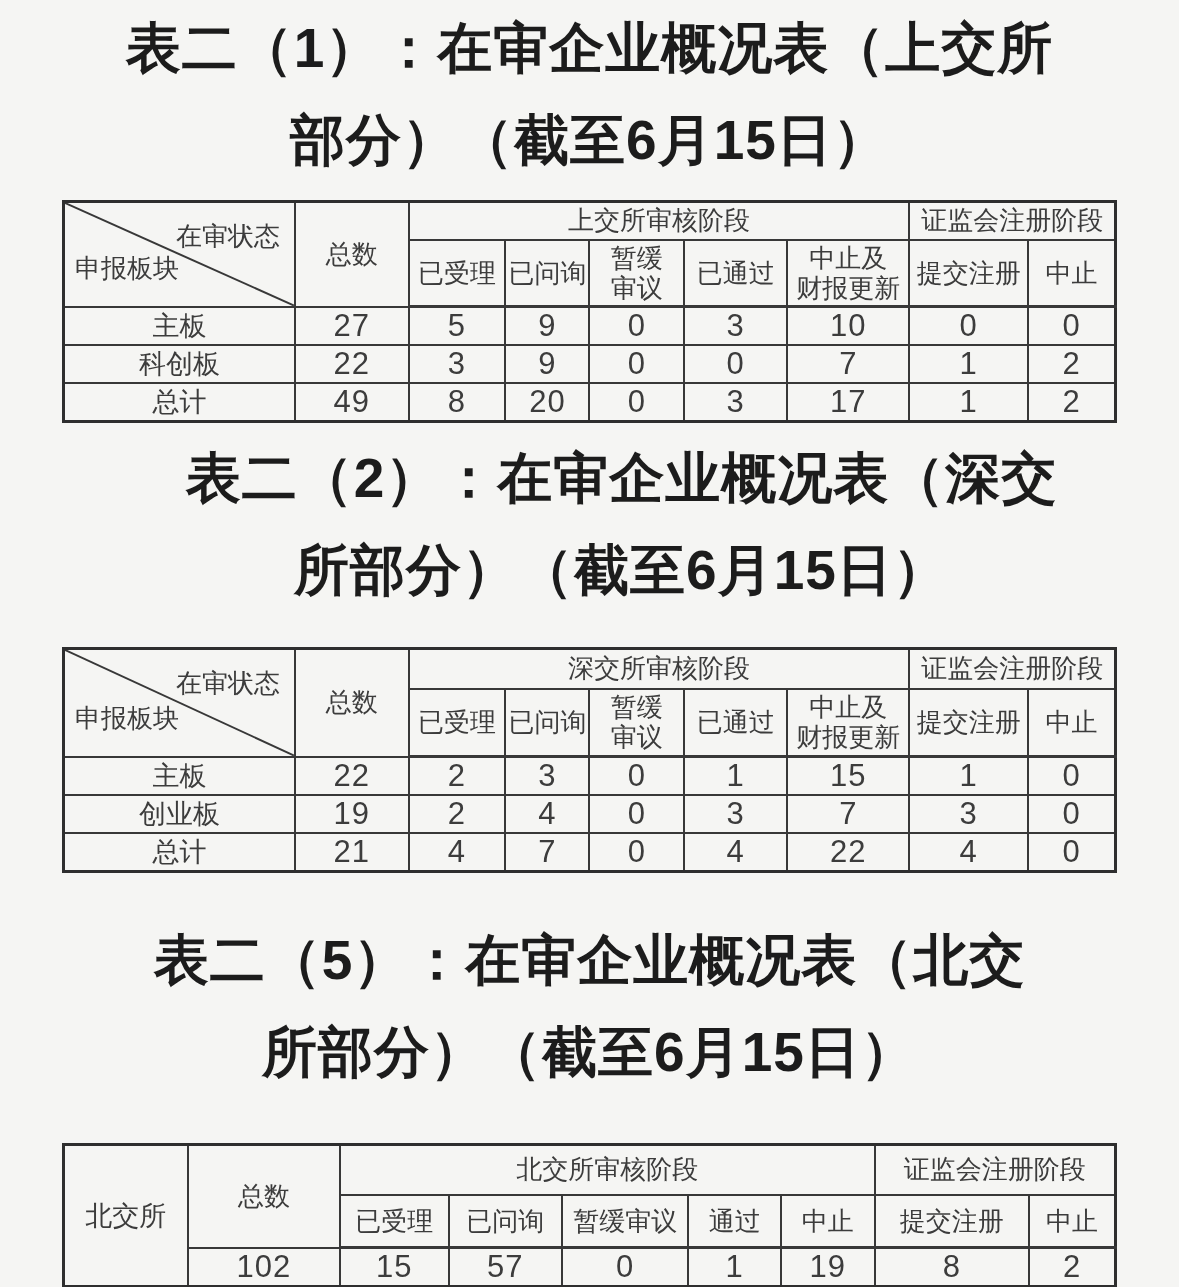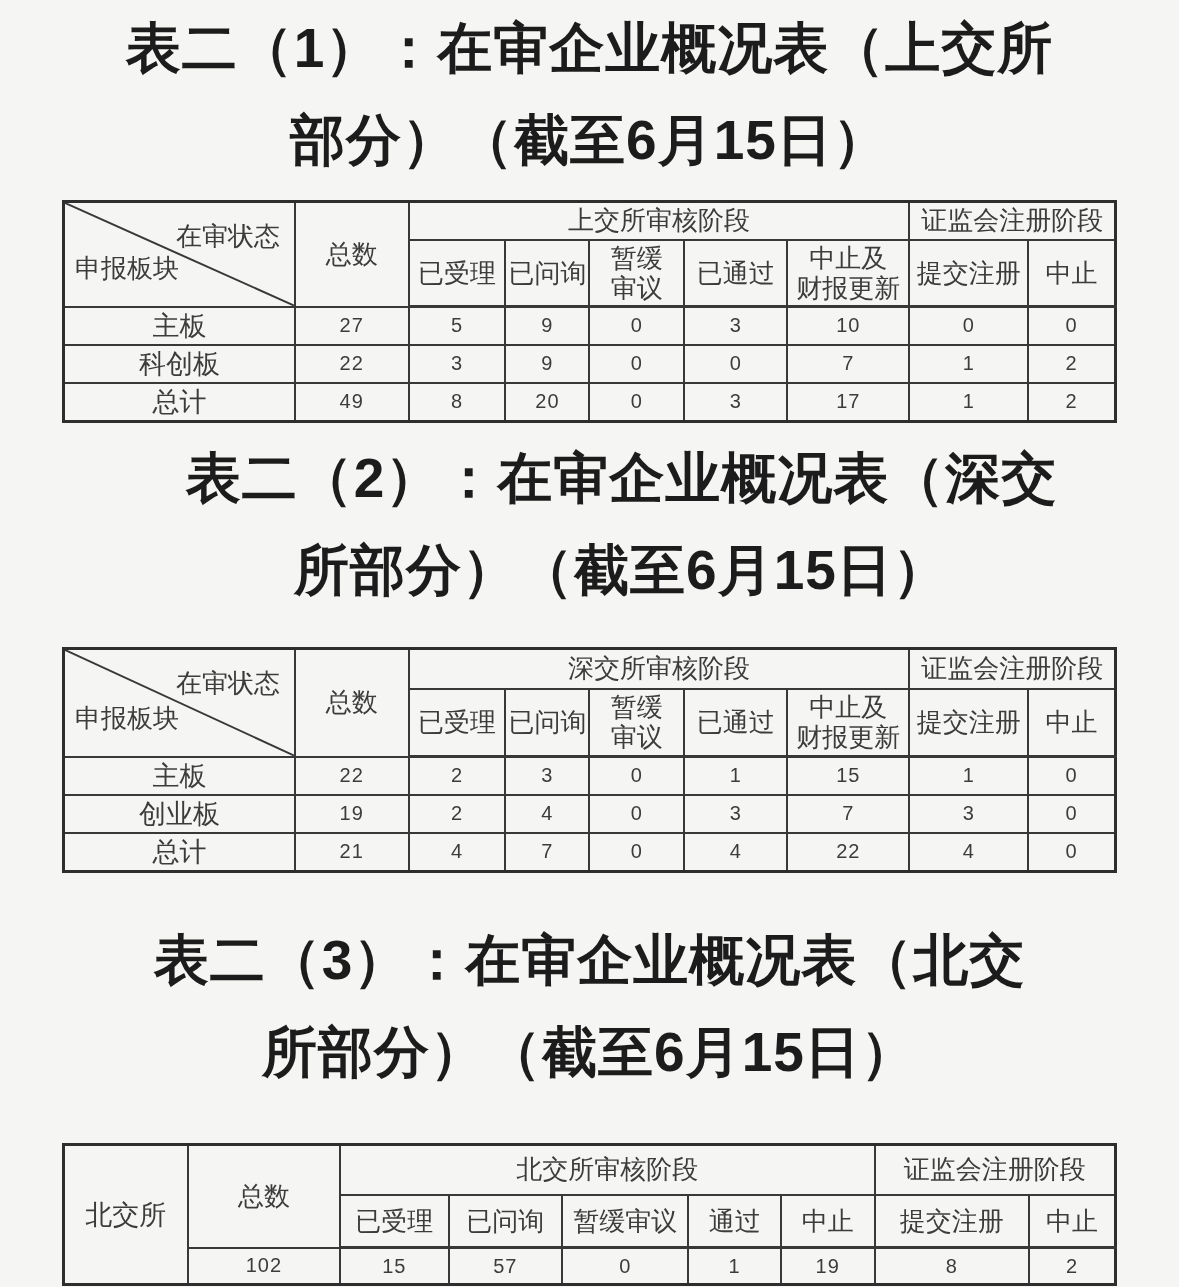--- a/index.html
+++ b/index.html
@@ -34,21 +34,21 @@
     font-size: 26px; color: #3c3c3c;
   }
   th, td {
     border: 2px solid #383838;
     text-align: center; vertical-align: middle;
     font-weight: 400; padding: 0;
     overflow: hidden;
   }
   .hdr-sep th, .hdr-sep td { border-bottom-width: 3px; }
   .sub { white-space: pre-line; line-height: 30px; }
-  .num { font-size: 20px; letter-spacing: 1px; }
+  .num { font-size: 31px; letter-spacing: 1px; }
   .row-label { font-size: 27px; }
 
   
   .corner { position: relative; }
   .corner svg { position: absolute; left: 0; top: 0; width: 100%; height: 100%; display: block; }
   .corner-top { position: absolute; top: 16px; right: 14px; font-size: 26px; }
   .corner-bottom { position: absolute; bottom: 20px; left: 10px; font-size: 26px; }
 
   
   .tw1 tr.h1 { height: 38px; }  .tw1 tr.h2 { height: 67px; }  .tw1 tr.dr { height: 33px; }
@@ -212,21 +212,21 @@
         <td class="num">4</td>
         <td class="num">22</td>
         <td class="num">4</td>
         <td class="num">0</td>
       </tr>
     </tbody>
       </table>
   </div>
 
   <div class="doc-title t3-title">
-    <div>表二（3）：在审企业概况表（北交</div>
+    <div>表二（5）：在审企业概况表（北交</div>
     <div>所部分）（截至6月15日）</div>
   </div>
 
   <div class="tbl-wrap tw3">
     <table>
       <colgroup>
         <col style="width:11.8%">
           <col style="width:14.5%">
           <col style="width:10.3%">
         <col style="width:10.8%">

